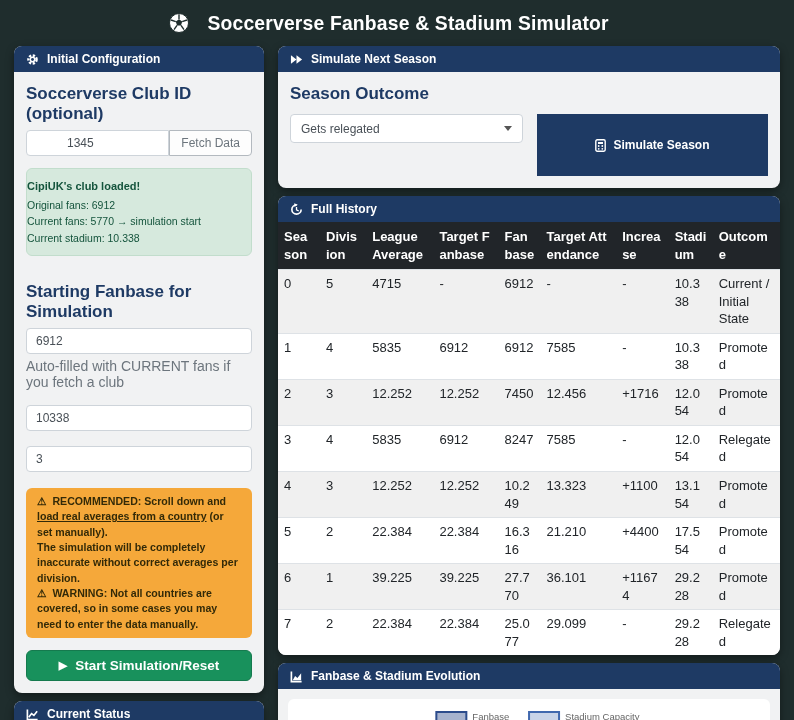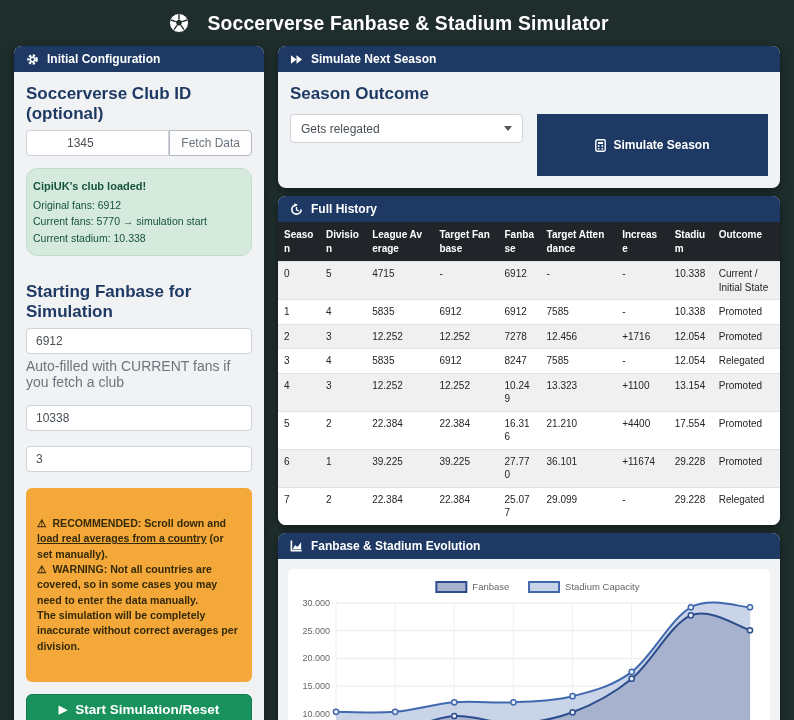--- a/index.html
+++ b/index.html
@@ -30,45 +30,45 @@
                 padding:5px 9px; font-size:12px; color:#495057; height:26px;
                 font-family:"Liberation Sans", sans-serif; }
   .input-group { display:flex; }
   .input-group .text-input { border-radius:4px 0 0 4px; flex:1; min-width:0;padding-left:40px; }
   .btn-outline { background:#fdfdfd; border:1px solid #b3b9bf; color:#6c757d; font-size:12px;
                  padding:0 11px; border-radius:0 4px 4px 0; height:26px; white-space:nowrap;
                  cursor:pointer; font-family:"Liberation Sans", sans-serif; }
   .help-text { color:#6c757d; font-size:14px; margin-top:4px; }
   .field { margin-top:15px; }
   
-  .alert-success { background:#d6e9dd; border:1px solid #c2ddcc; color:#14543c; border-radius:11px;
-                   padding:9px 6px; margin-top:12px; font-size:10.5px; line-height:1.55; }
+  .alert-success { background:#d6e9dd; border:1px solid #c2ddcc; color:#14543c; border-radius:6px;
+                   padding:9px 0; margin-top:12px; font-size:10.5px; line-height:1.55; }
   .alert-success .alert-title { font-weight:bold; font-size:11px; margin-bottom:2px; }
-  .alert-warning { background:#f5a83a; color:#332a08; border-radius:6px; padding:28px 11px;
+  .alert-warning { background:#f5a83a; color:#332a08; border-radius:6px; padding:6px 11px;
                    margin-top:16px; font-size:10.6px; font-weight:bold; line-height:1.45; }
   .alert-warning .u { text-decoration:underline; }
   .warn-glyph { font-weight:bold; margin-right:3px; }
   
   .btn-success { width:100%; background:#18915c; border:1px solid #157a4e; color:#fff;
                  font-size:13.5px; font-weight:bold; border-radius:6px; padding:7px; margin-top:12px;
                  cursor:pointer; display:flex; align-items:center; justify-content:center; gap:8px;
                  font-family:"Liberation Sans", sans-serif; }
   .btn-primary { background:#1e3a64; border:none; color:#fff; font-size:12px; font-weight:bold;
                  border-radius:0; padding:24px 10px; cursor:pointer; display:flex; align-items:center;
                  justify-content:center; gap:7px; font-family:Liberation Sans, sans-serif; }
   
   .sim-row { display:flex; gap:14px; margin-top:10px; }
   .select { flex:1; background:#fff; border:1px solid #ced4da; border-radius:4px; height:29px;
             display:flex; align-items:center; justify-content:space-between; padding:0 10px;
             font-size:12px; color:#495057; cursor:pointer; }
   .caret { width:0; height:0; border-left:4px solid transparent; border-right:4px solid transparent;
            border-top:5px solid #555; }
   .sim-row .btn-primary { flex:1; }
   
-  table { width:100%; border-collapse:collapse; table-layout:fixed; font-size:10px; }
+  table { width:100%; border-collapse:collapse; table-layout:fixed; font-size:13px; }
   thead th { background:#212529; color:#fff; text-align:left; font-weight:bold;
              padding:6px 6px; vertical-align:top; word-break:break-all; line-height:1.35; }
   tbody td { padding:5px 6px; border-top:1px solid #dee2e6; color:#212529; vertical-align:top;
              line-height:1.35; overflow-wrap:break-word; }
   tbody tr:nth-child(odd) { background:#f0f0f0; }
   tbody tr:nth-child(even) { background:#fff; }
   th:nth-child(1){width:40px;} th:nth-child(2){width:44px;} th:nth-child(3){width:64px;}
   th:nth-child(4){width:62px;} th:nth-child(5){width:40px;} th:nth-child(6){width:72px;}
   th:nth-child(7){width:50px;} th:nth-child(8){width:42px;} th:nth-child(9){width:64px;}
   
@@ -144,26 +144,26 @@
         <div class="field">
           <input class="text-input" type="text" value="3" style="">
         </div>
 
         <div class="alert-warning">
           <span class="warn-glyph">⚠</span>
           <span>RECOMMENDED:</span>
           <span>Scroll down and</span>
           <span class="u">load real averages from a country</span>
           <span>(or set manually).</span>
+          <div>The simulation will be completely inaccurate without correct averages per division.</div>
           <div>
             <span class="warn-glyph">⚠</span>
             <span>WARNING:</span>
             <span>Not all countries are covered, so in some cases you may need to enter the data manually.</span>
           </div>
-          <div>The simulation will be completely inaccurate without correct averages per division.</div>
         </div>
 
         <button class="btn-success">
           <span class="icon" style="font-size:11px;">▶</span>
           <span>Start Simulation/Reset</span>
         </button>
       </div>
     </div>
 
     <div class="card" style="flex:1; margin-bottom:0;">
@@ -268,21 +268,21 @@
               <td>7585</td>
               <td>-</td>
               <td>10.338</td>
               <td>Promoted</td>
             </tr>
             <tr>
               <td>2</td>
               <td>3</td>
               <td>12.252</td>
               <td>12.252</td>
-              <td>7278</td>
+              <td>7450</td>
               <td>12.456</td>
               <td>+1716</td>
               <td>12.054</td>
               <td>Promoted</td>
             </tr>
             <tr>
               <td>3</td>
               <td>4</td>
               <td>5835</td>
               <td>6912</td>

